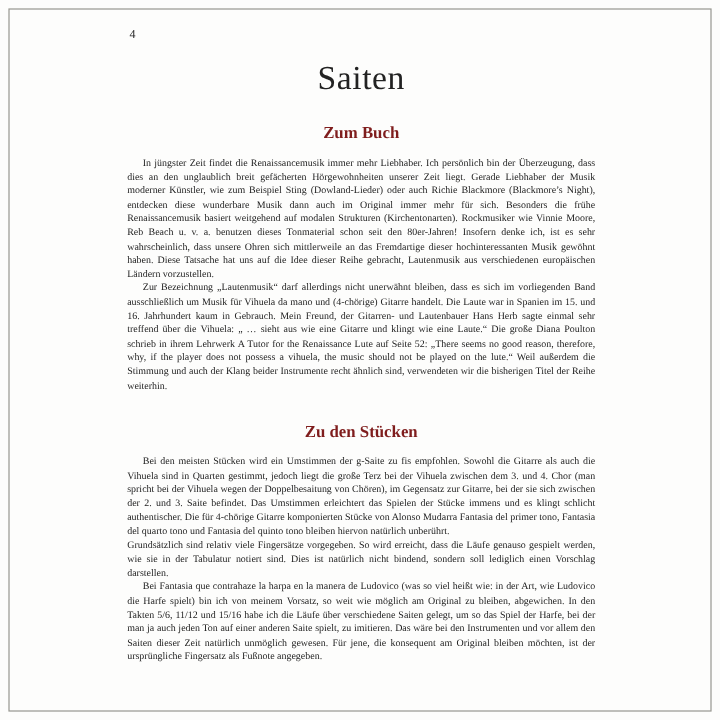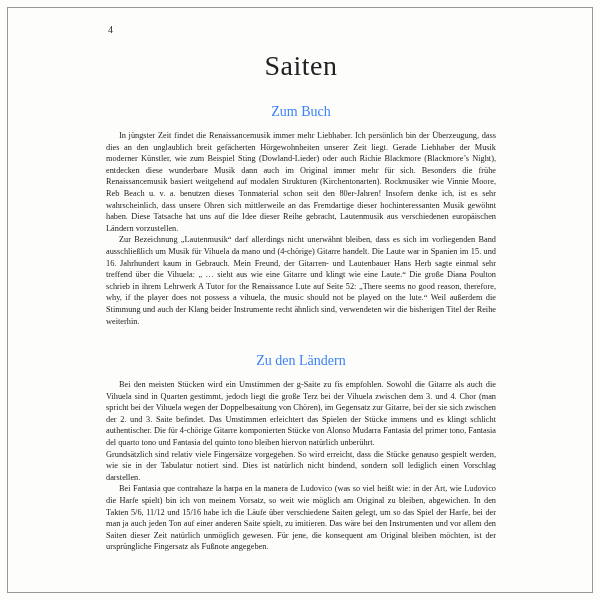--- a/index.html
+++ b/index.html
@@ -35,23 +35,23 @@
     text-align: center;
     font-size: 28px;
     font-weight: 400;
     letter-spacing: 0.5px;
     margin: 30px 0 0 0;
     color: #222222;
   }
   h2.section-heading {
     text-align: center;
     font-size: 14px;
-    font-weight: 400;
+    font-weight: 700;
     margin: 26px 0 10px 0;
-    color: #3b82f6;
+    color: #7f1d1d;
   }
   h2.section-heading.first { margin-top: 22px; }
   p.para {
     margin: 0;
     text-align: justify;
     font-size: 8.3px;
     line-height: 11.6px;
     color: #1c1c1c;
   }
   p.indent { text-indent: 13px; }
@@ -66,22 +66,22 @@
 
     <h1 class="title">Saiten</h1>
 
     <section>
       <h2 class="section-heading first">Zum Buch</h2>
       <p class="para indent">In jüngster Zeit findet die Renaissancemusik immer mehr Liebhaber. Ich persönlich bin der Überzeugung, dass dies an den unglaublich breit gefächerten Hörgewohnheiten unserer Zeit liegt. Gerade Liebhaber der Musik moderner Künstler, wie zum Beispiel Sting (Dowland-Lieder) oder auch Richie Blackmore (Blackmore’s Night), entdecken diese wunderbare Musik dann auch im Original immer mehr für sich. Besonders die frühe Renaissancemusik basiert weitgehend auf modalen Strukturen (Kirchentonarten). Rockmusiker wie Vinnie Moore, Reb Beach u. v. a. benutzen dieses Tonmaterial schon seit den 80er-Jahren! Insofern denke ich, ist es sehr wahrscheinlich, dass unsere Ohren sich mittlerweile an das Fremdartige dieser hochinteressanten Musik gewöhnt haben. Diese Tatsache hat uns auf die Idee dieser Reihe gebracht, Lautenmusik aus verschiedenen europäischen Ländern vorzustellen.</p>
       <p class="para indent">Zur Bezeichnung „Lautenmusik“ darf allerdings nicht unerwähnt bleiben, dass es sich im vorliegenden Band ausschließlich um Musik für Vihuela da mano und (4-chörige) Gitarre handelt. Die Laute war in Spanien im 15. und 16. Jahrhundert kaum in Gebrauch. Mein Freund, der Gitarren- und Lautenbauer Hans Herb sagte einmal sehr treffend über die Vihuela: „ … sieht aus wie eine Gitarre und klingt wie eine Laute.“ Die große Diana Poulton schrieb in ihrem Lehrwerk A Tutor for the Renaissance Lute auf Seite 52: „There seems no good reason, therefore, why, if the player does not possess a vihuela, the music should not be played on the lute.“ Weil außerdem die Stimmung und auch der Klang beider Instrumente recht ähnlich sind, verwendeten wir die bisherigen Titel der Reihe weiterhin.</p>
     </section>
 
     <section>
-      <h2 class="section-heading">Zu den Ländern</h2>
+      <h2 class="section-heading">Zu den Stücken</h2>
       <p class="para indent">Bei den meisten Stücken wird ein Umstimmen der g-Saite zu fis empfohlen. Sowohl die Gitarre als auch die Vihuela sind in Quarten gestimmt, jedoch liegt die große Terz bei der Vihuela zwischen dem 3. und 4. Chor (man spricht bei der Vihuela wegen der Doppelbesaitung von Chören), im Gegensatz zur Gitarre, bei der sie sich zwischen der 2. und 3. Saite befindet. Das Umstimmen erleichtert das Spielen der Stücke immens und es klingt schlicht authentischer. Die für 4-chörige Gitarre komponierten Stücke von Alonso Mudarra Fantasia del primer tono, Fantasia del quarto tono und Fantasia del quinto tono bleiben hiervon natürlich unberührt.</p>
     </section>
 
     <section>
-      <p class="para">Grundsätzlich sind relativ viele Fingersätze vorgegeben. So wird erreicht, dass die Stücke genauso gespielt werden, wie sie in der Tabulatur notiert sind. Dies ist natürlich nicht bindend, sondern soll lediglich einen Vorschlag darstellen.</p>
+      <p class="para">Grundsätzlich sind relativ viele Fingersätze vorgegeben. So wird erreicht, dass die Läufe genauso gespielt werden, wie sie in der Tabulatur notiert sind. Dies ist natürlich nicht bindend, sondern soll lediglich einen Vorschlag darstellen.</p>
       <p class="para indent">Bei Fantasia que contrahaze la harpa en la manera de Ludovico (was so viel heißt wie: in der Art, wie Ludovico die Harfe spielt) bin ich von meinem Vorsatz, so weit wie möglich am Original zu bleiben, abgewichen. In den Takten 5/6, 11/12 und 15/16 habe ich die Läufe über verschiedene Saiten gelegt, um so das Spiel der Harfe, bei der man ja auch jeden Ton auf einer anderen Saite spielt, zu imitieren. Das wäre bei den Instrumenten und vor allem den Saiten dieser Zeit natürlich unmöglich gewesen. Für jene, die konsequent am Original bleiben möchten, ist der ursprüngliche Fingersatz als Fußnote angegeben.</p>
     </section>
   </div>
 </div>
 
 </body></html>

